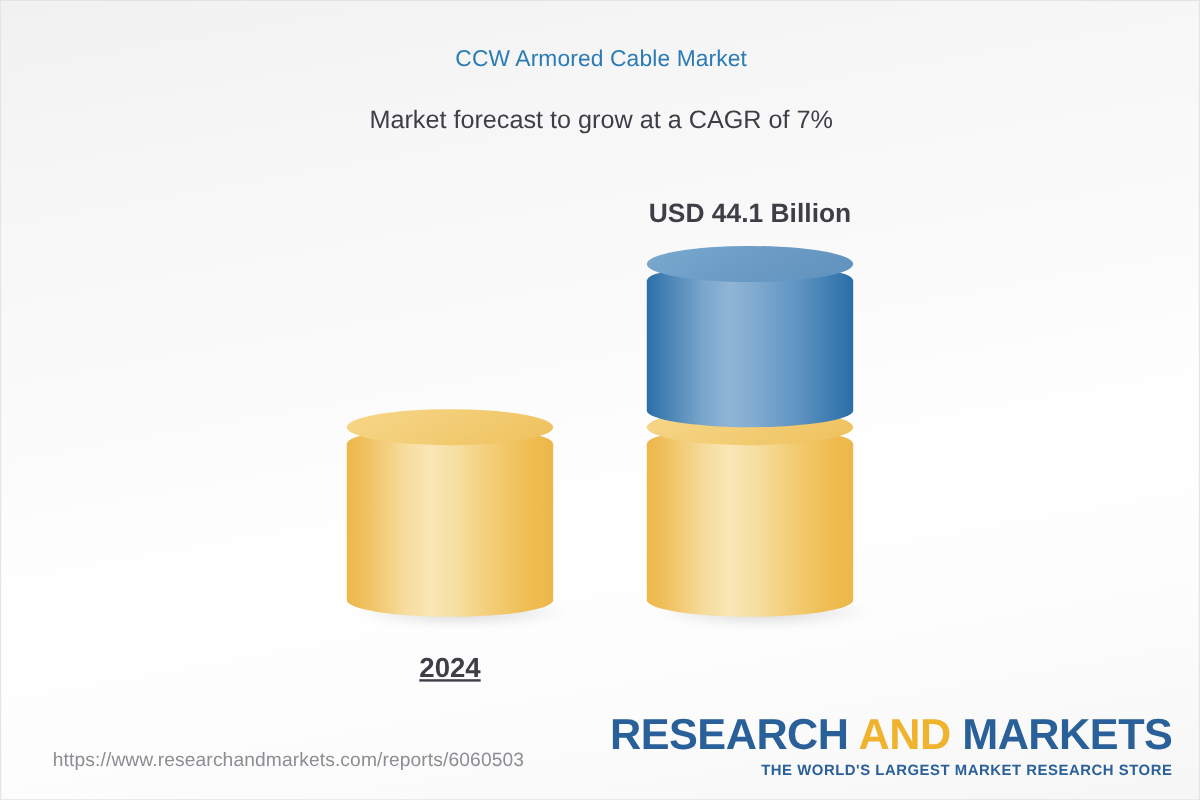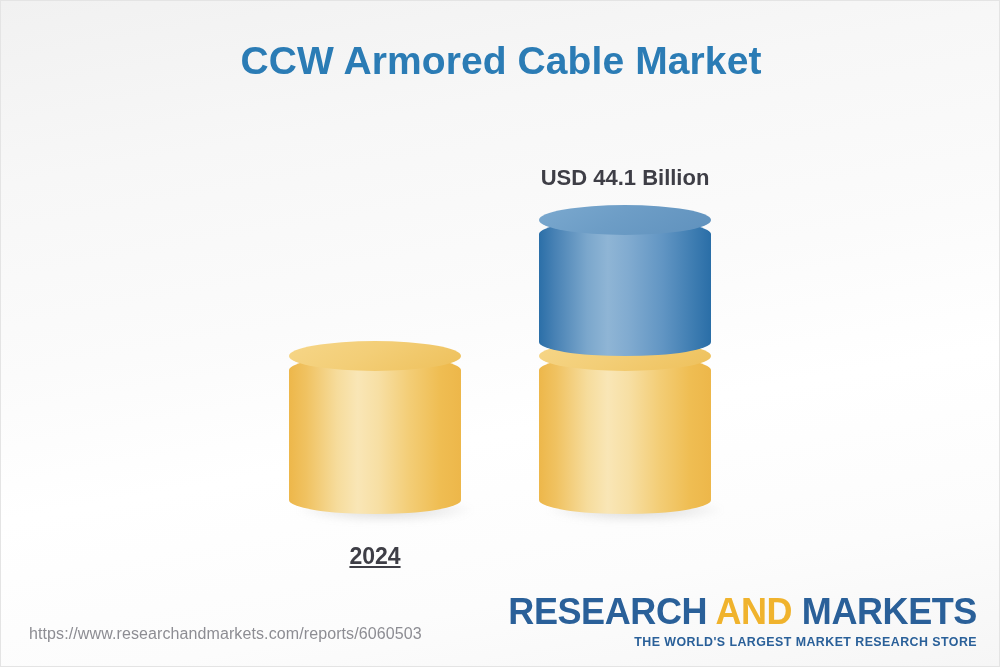--- a/index.html
+++ b/index.html
@@ -23,22 +23,22 @@
     border: 1px solid #e4e4e4;
   }
 
   
   #chart-title {
     position: absolute;
     top: 38px;
     left: 0;
     width: 1000px;
     text-align: center;
-    font-size: 39px;
-    font-weight: bold;
+    font-size: 19px;
+    font-weight: normal;
     color: #2b7cb5;
     letter-spacing: 0.1px;
   }
   #chart-subtitle {
     position: absolute;
     top: 88px;
     left: 0;
     width: 1000px;
     text-align: center;
     font-size: 21px;
@@ -133,21 +133,21 @@
     text-align: center;
     font-size: 23px;
     font-weight: bold;
     color: #3e3e46;
     white-space: nowrap;
   }
 
   
   #source-url {
     position: absolute;
-    left: 28px;
+    left: 43px;
     bottom: 23px;
     font-size: 16px;
     color: #8d8d93;
     letter-spacing: 0.1px;
   }
   #brand-logo {
     position: absolute;
     right: 22px;
     bottom: 18px;
     text-align: right;
@@ -171,20 +171,21 @@
     color: #2a6099;
     white-space: nowrap;
   }
 </style>
 </head>
 <body>
 
 <div id="canvas">
 
   <div id="chart-title">CCW Armored Cable Market</div>
+  <div id="chart-subtitle">Market forecast to grow at a CAGR of 7%</div>
 
   <div id="plot-area">
 
 
     <div class="cyl-shadow" style="left:296px; top:366px; width:176px; height:26px;"></div>
 
     <div class="cylinder" style="left:288px; top:210px; width:172px; height:173px;">
 
       <div class="cyl-seg" style="top:0px; height:173px;">
         <div class="cyl-body gold-body" style="top:15px; height:158px;"></div>

